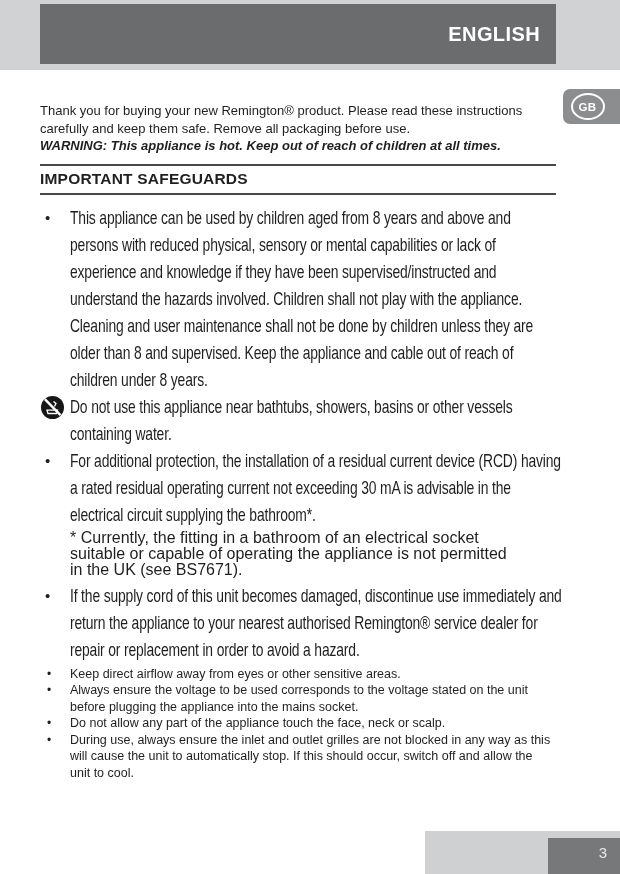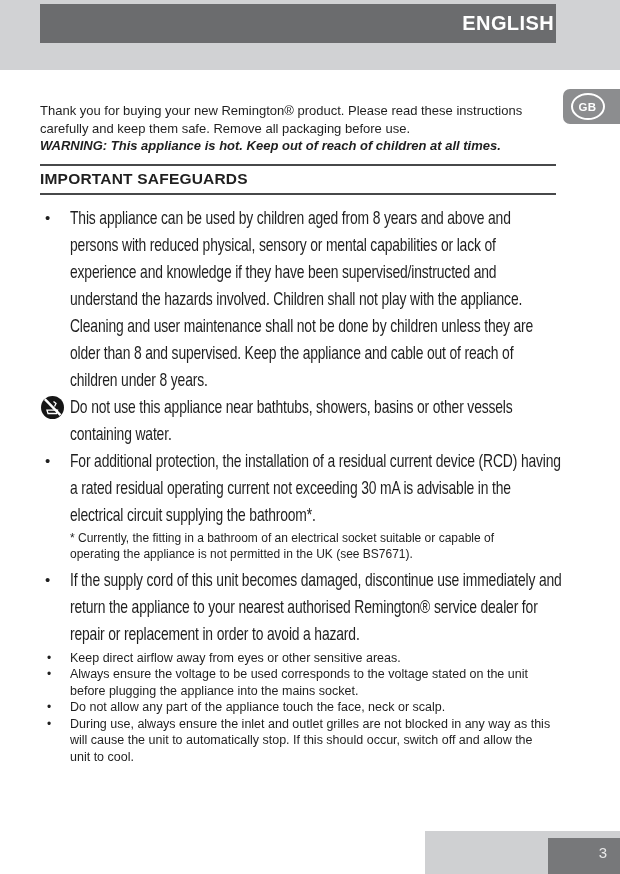--- a/index.html
+++ b/index.html
@@ -2,22 +2,22 @@
 <html><head>
 <meta charset="utf-8">
 <style>
   html,body{margin:0;padding:0;}
   body{
     width:620px;height:874px;position:relative;background:#ffffff;
     font-family:"Liberation Sans",sans-serif;color:#1f1f1f;overflow:hidden;
   }
   .top-strip{position:absolute;left:0;top:0;width:620px;height:70px;background:#d1d2d4;}
   .header-bar{
-    position:absolute;left:40px;top:4px;width:516px;height:39px;background:#6b6c6e;
-    display:flex;align-items:center;justify-content:flex-end;padding-right:2px;box-sizing:border-box;
+    position:absolute;left:40px;top:4px;width:516px;height:60px;background:#6b6c6e;
+    display:flex;align-items:center;justify-content:flex-end;padding-right:16px;box-sizing:border-box;
   }
   .header-title{color:#ffffff;font-weight:bold;font-size:20px;letter-spacing:.4px;}
   .gb-badge{
     position:absolute;right:0;top:89px;width:57px;height:35px;background:#8c8d8f;
     border-radius:7px 0 0 7px;display:flex;align-items:center;justify-content:center;
   }
   .gb-circle{
     width:30px;height:23px;border:2.5px solid #ffffff;border-radius:50%;
     display:flex;align-items:center;justify-content:center;margin-right:8px;
   }
@@ -35,21 +35,21 @@
   .big-list{margin-top:9px;}
   .big-item{display:flex;align-items:flex-start;}
   .big-marker{width:30px;flex:none;padding-left:5px;box-sizing:border-box;}
   .dot-marker::before{content:"\2022";font-size:15px;line-height:27px;}
   .icon-marker{padding-left:0;padding-top:2px;}
   .big-text{
     flex:none;width:656px;transform:scaleX(0.75);transform-origin:0 0;
     font-size:18.5px;line-height:27px;letter-spacing:-0.2px;
   }
   .footnote{
-    margin:2px 0 4px 30px;font-size:12px;line-height:16px;width:450px;
+    margin:2px 0 4px 30px;font-size:16px;line-height:16px;width:450px;
   }
   .small-list{margin-top:3px;}
   .small-item{display:flex;align-items:flex-start;font-size:12.5px;line-height:16.5px;}
   .small-marker{width:30px;flex:none;padding-left:7px;box-sizing:border-box;}
   .small-marker::before{content:"\2022";font-size:12px;}
   .small-text{width:486px;}
 
   .footer-strip{position:absolute;left:425px;top:831px;width:195px;height:43px;background:#cfd0d2;}
   .page-box{
     position:absolute;left:548px;top:838px;width:72px;height:36px;background:#77787a;

